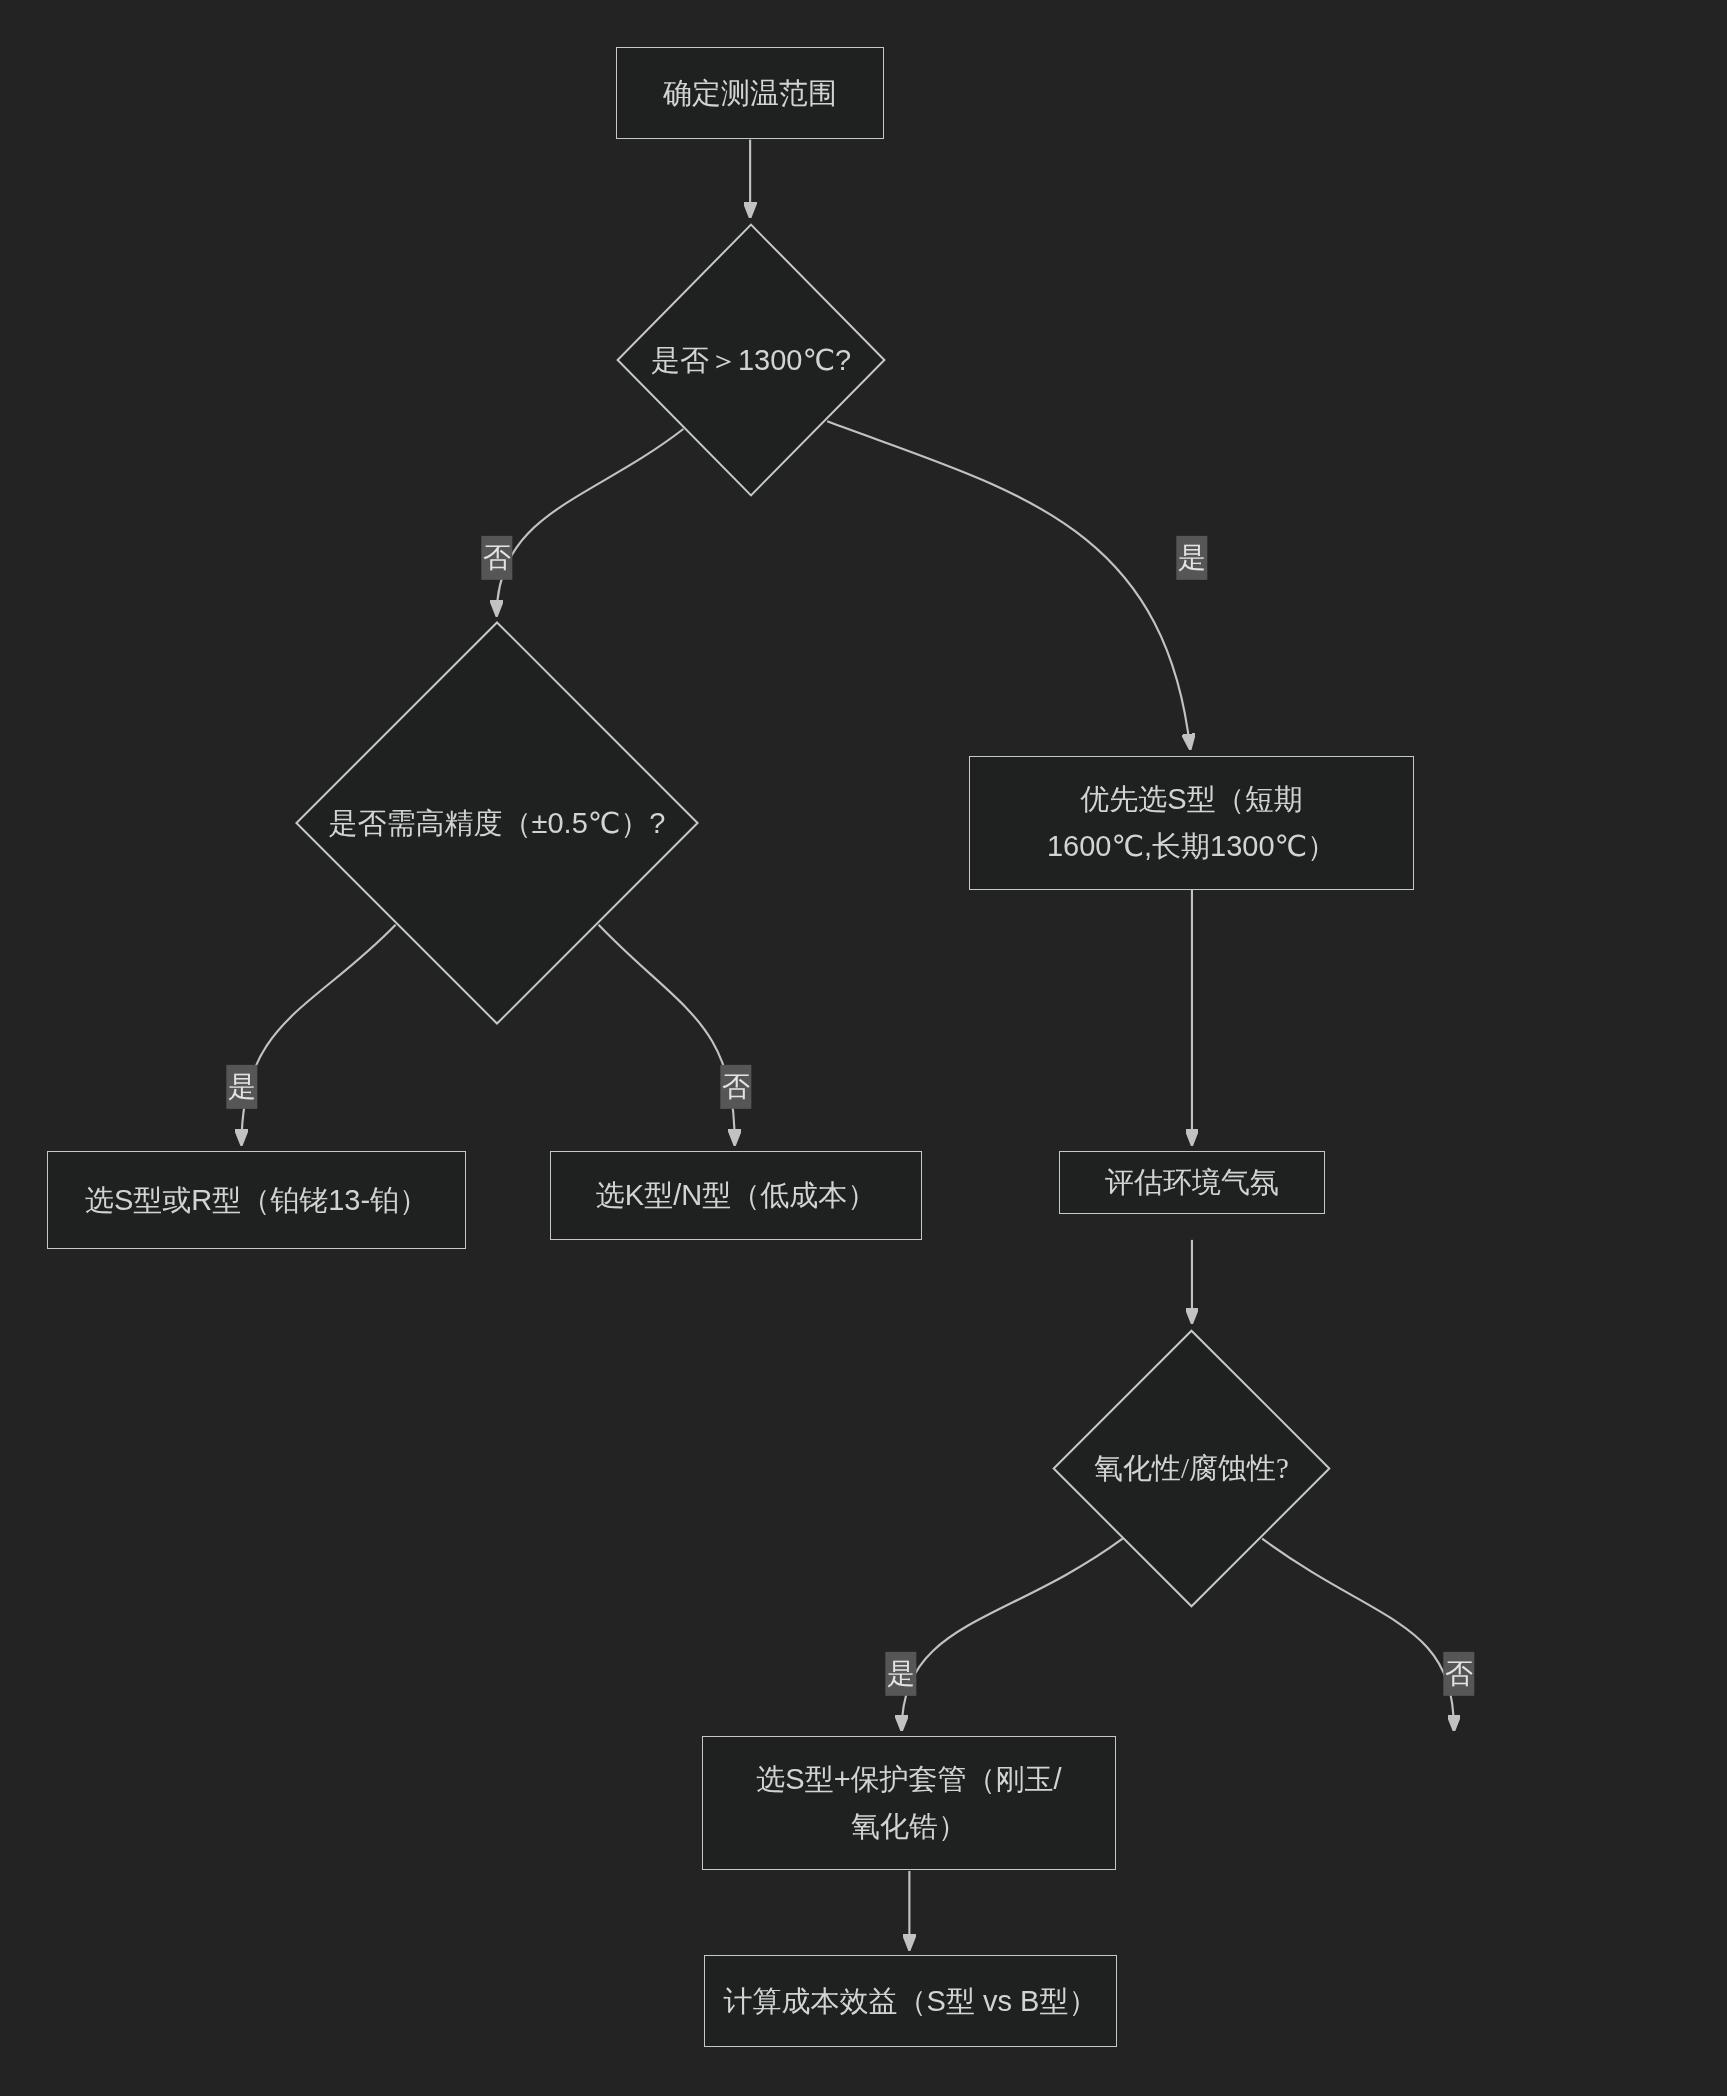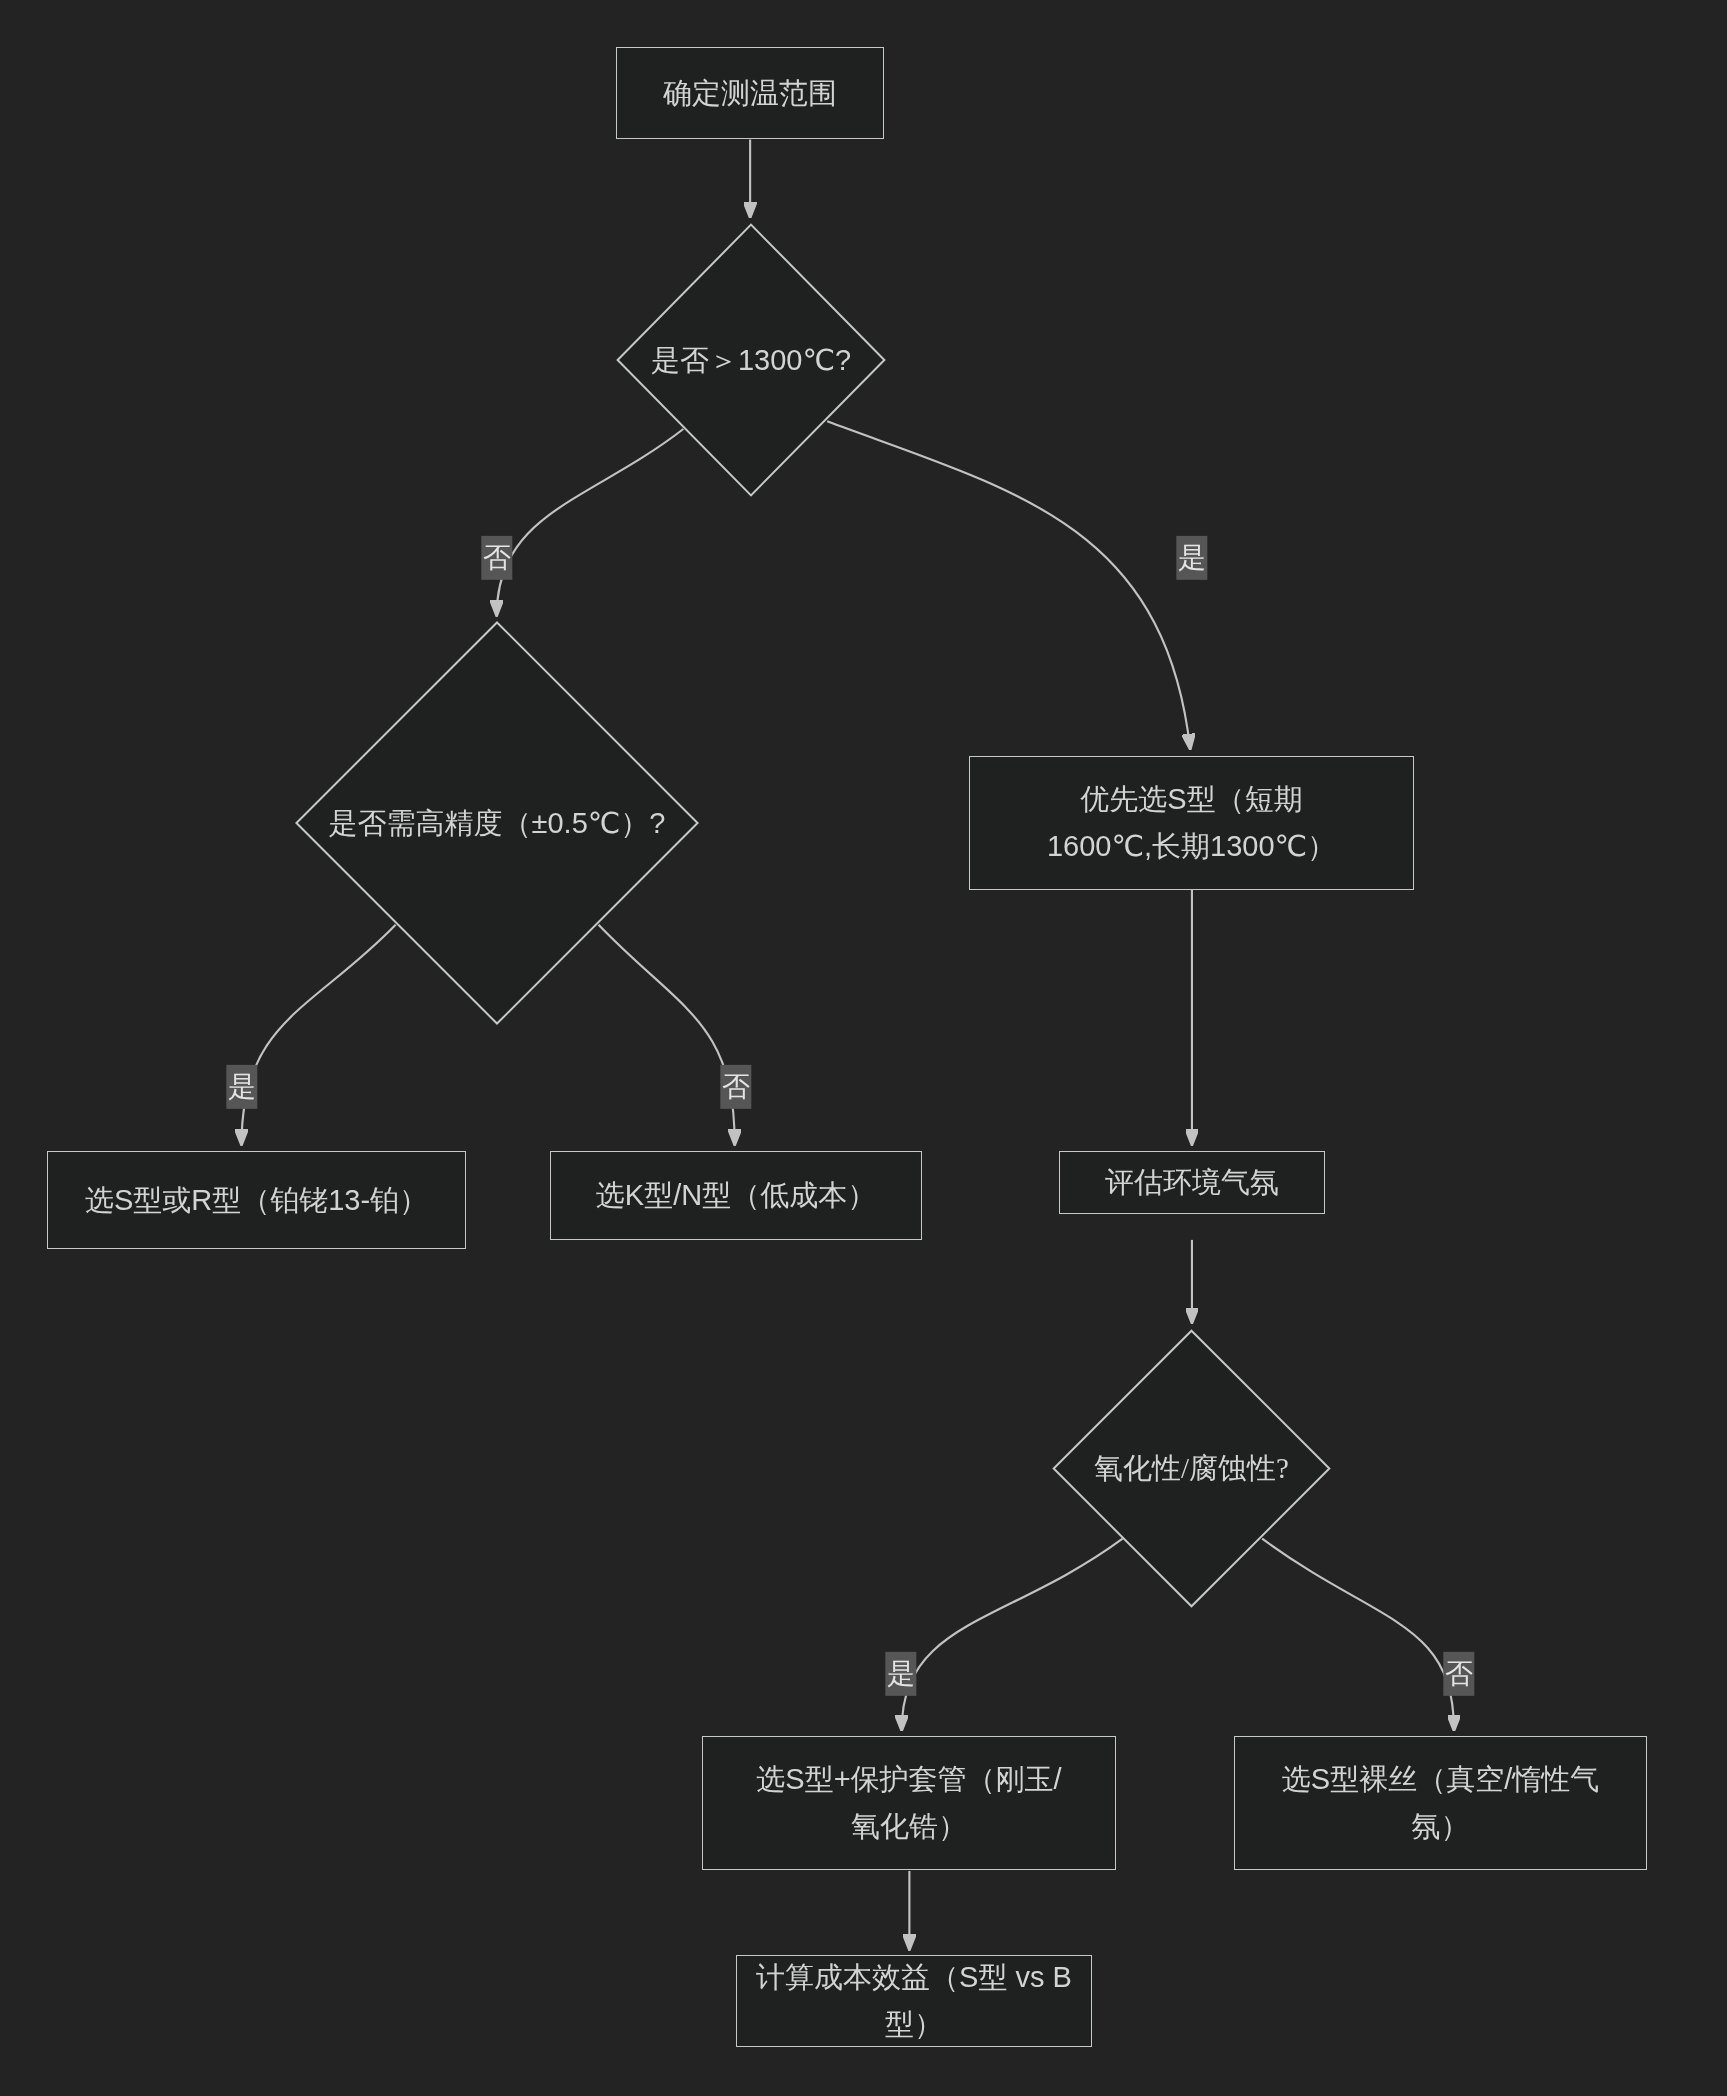--- a/index.html
+++ b/index.html
@@ -124,25 +124,22 @@
     <svg class="shape" viewBox="0 0 100 100" preserveAspectRatio="none">
       <polygon points="50,0.6 99.4,50 50,99.4 0.6,50"></polygon>
     </svg>
     <span class="lbl">氧化性/腐蚀性?</span>
   </div>
 
   <div class="node rect wrap380" style="left:702px; top:1736px; width:414px; height:134px;text-align:center;">
     <span class="lbl">选S型+保护套管（刚玉/氧化锆）</span>
   </div>
 
-  <div class="node rect wrap380" style="left:1234px; top:1736px; width:413px; height:134px;">
-    <span class="lbl">选S型裸丝（真空/惰性气氛）</span>
-  </div>
 
-  <div class="node rect" style="left:704px; top:1955px; width:356px; height:92px;margin-left:32px;">
+  <div class="node rect" style="left:704px; top:1955px; width:413px; height:92px;">
     <span class="lbl">计算成本效益（S型 vs B型）</span>
   </div>
 
   <div class="edge-label" style="left:497px; top:558px;">
     <span>否</span>
   </div>
   <div class="edge-label" style="left:1192px; top:558px;">
     <span>是</span>
   </div>
   <div class="edge-label" style="left:242px; top:1087px;">

